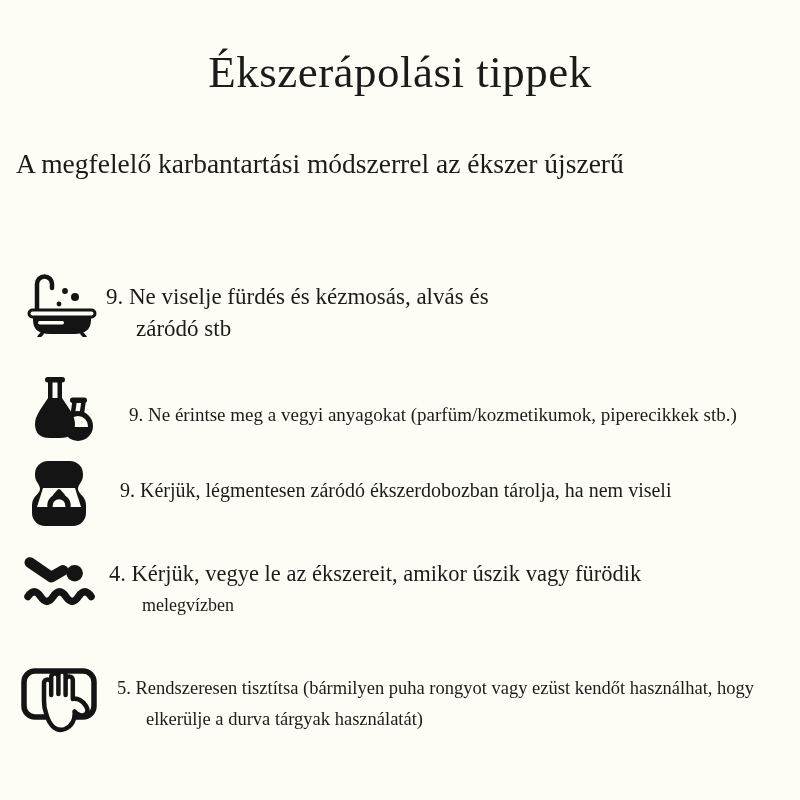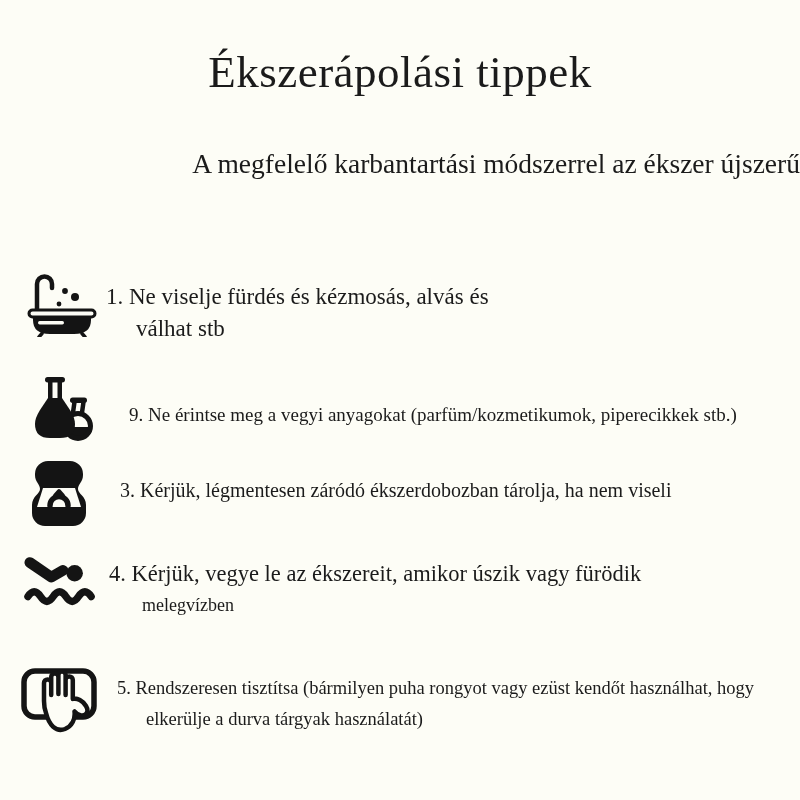--- a/index.html
+++ b/index.html
@@ -13,21 +13,21 @@
   }
   .title{
     position:absolute;top:46px;left:0;right:0;
     text-align:center;
     font-size:45px;
     font-weight:400;
     letter-spacing:0.5px;
   }
   .subtitle{
     position:absolute;top:140px;left:16px;right:0;
-    text-align:right;
+    text-align:left;
     font-size:27.5px;
     line-height:48px;
     font-weight:400;
   }
   .tip-icon{position:absolute;}
   .tip-icon svg{display:block;width:100%;height:100%;}
   .tip-text{position:absolute;white-space:nowrap;}
   .t1{left:106px;top:281px;font-size:23px;line-height:32px;}
   .t1 .l2{padding-left:30px;}
   .t2{left:129px;top:404px;font-size:19px;}
@@ -59,22 +59,22 @@
       <circle cx="34" cy="33" r="2.4" fill="#141414"></circle>
       <circle cx="40" cy="20" r="2.9" fill="#141414"></circle>
       <circle cx="50" cy="26" r="4" fill="#141414"></circle>
       <rect x="4" y="39" width="66" height="7" rx="3.5" fill="#fdfdf6" stroke="#141414" stroke-width="3"></rect>
       <path d="M8,46 h58 v3 q0,14 -17,14 h-24 q-17,0 -17,-14 z" fill="#141414"></path>
       <rect x="13" y="50" width="26" height="3.4" rx="1.7" fill="#fdfdf6"></rect>
       <path d="M17,62.5 l-3,3.5 M57,62.5 l3,3.5" stroke="#141414" stroke-width="3.5" stroke-linecap="round"></path>
     </svg>
   </div>
   <div class="tip-text t1">
-    <div class="l1">1. Ne viselje fürdés és kézmosás, alvás és</div>
-    <div class="l2">válhat stb</div>
+    <div class="l1">9. Ne viselje fürdés és kézmosás, alvás és</div>
+    <div class="l2">záródó stb</div>
   </div>
 
   <div class="tip-icon i2">
     <svg viewBox="0 0 62 68" xmlns="http://www.w3.org/2000/svg">
       <circle cx="47" cy="50" r="12.5" fill="#141414"></circle>
       <rect x="33" y="34" width="28" height="17" fill="#fdfdf6"></rect>
       <circle cx="47" cy="50" r="12.5" fill="none" stroke="#141414" stroke-width="5"></circle>
       <path d="M43.5,26 L41.5,40 M52.5,26 L50.5,40" stroke="#141414" stroke-width="4.5"></path>
       <rect x="39" y="21.5" width="17" height="5.5" rx="2.7" fill="#141414"></rect>
       <rect x="14" y="1" width="20" height="5.5" rx="2.7" fill="#141414"></rect>
@@ -89,21 +89,21 @@
 
   <div class="tip-icon i3">
     <svg viewBox="0 0 64 68" xmlns="http://www.w3.org/2000/svg">
       <path d="M21,3 h22 a13,13 0 0 1 13,13 v1 c0,7 -5,9 -5,14 c0,5 8,7 8,16 v8 a13,13 0 0 1 -13,13 h-28 a13,13 0 0 1 -13,-13 v-8 c0,-9 8,-11 8,-16 c0,-5 -5,-7 -5,-14 v-1 a13,13 0 0 1 13,-13 z" fill="#141414"></path>
       <path d="M16,30 L48,30 L54,49 L10,49 Z" fill="#fdfdf6"></path>
       <path d="M23,47.5 A9,9 0 0 1 41,47.5" fill="none" stroke="#141414" stroke-width="5.5" stroke-linecap="round"></path>
       <path d="M28,37.5 l4,-4.5 l4,4.5" fill="none" stroke="#141414" stroke-width="4" stroke-linecap="round" stroke-linejoin="round"></path>
     </svg>
   </div>
   <div class="tip-text t3">
-    <div class="l1">3. Kérjük, légmentesen záródó ékszerdobozban tárolja, ha nem viseli</div>
+    <div class="l1">9. Kérjük, légmentesen záródó ékszerdobozban tárolja, ha nem viseli</div>
   </div>
 
   <div class="tip-icon i4">
     <svg viewBox="0 0 76 52" xmlns="http://www.w3.org/2000/svg">
       <circle cx="52" cy="17" r="8.5" fill="#141414"></circle>
       <path d="M6,6 L28,21 L40,14" fill="none" stroke="#141414" stroke-width="11" stroke-linecap="round" stroke-linejoin="round"></path>
       <path d="M4,41 q6.5,-10 13,0 q6.5,10 13,0 q6.5,-10 13,0 q6.5,10 13,0 q6.5,-10 13,0" fill="none" stroke="#141414" stroke-width="7.5" stroke-linecap="round"></path>
     </svg>
   </div>
   <div class="tip-text t4">

